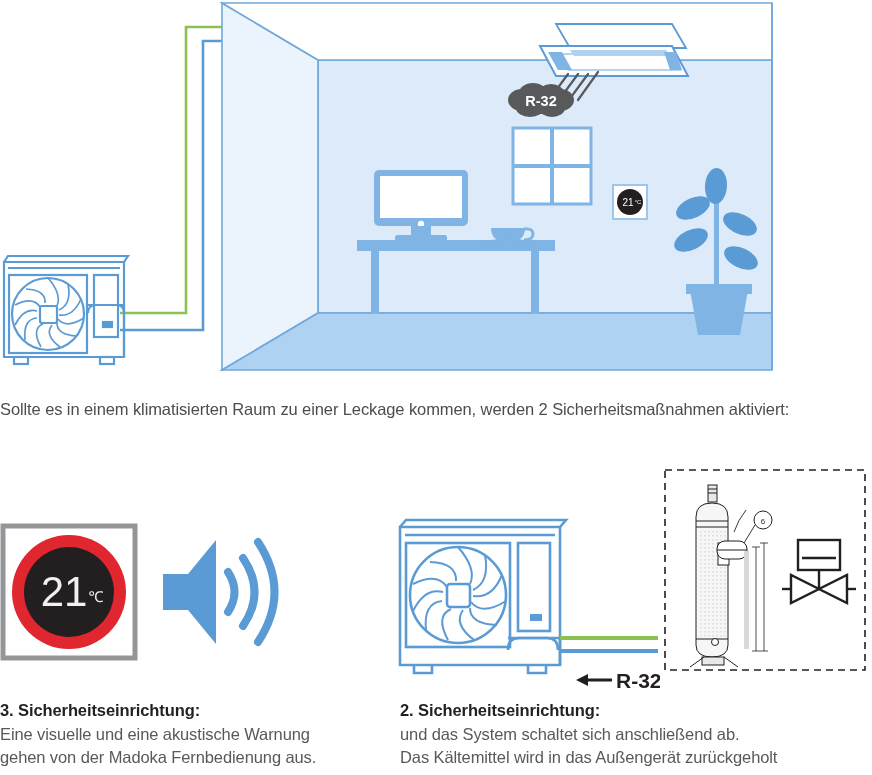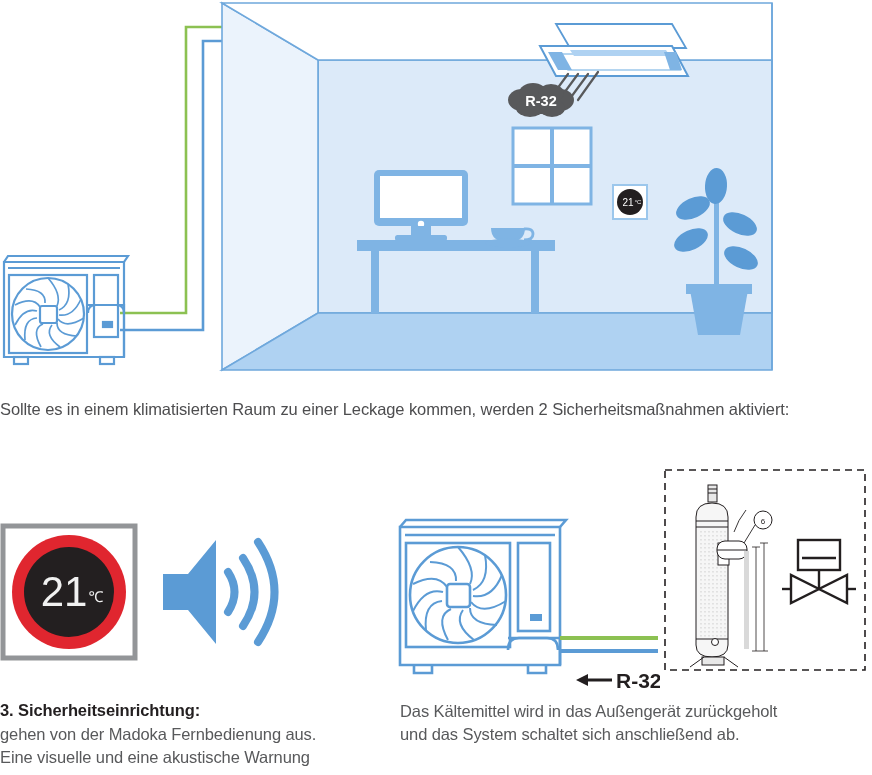--- a/index.html
+++ b/index.html
@@ -288,22 +288,23 @@
           <line x1="122" y1="134" x2="131" y2="134"></line>
           <line x1="187" y1="134" x2="196" y2="134"></line>
         </g>
       </svg>
     </div>
   </div>
 
   <div id="text-columns">
     <div class="txt-col" id="col-1">
       <p class="sec-heading">3. Sicherheitseinrichtung:</p>
+      <p class="sec-line">Eine visuelle und eine akustische Warnung</p>
       <p class="sec-line">gehen von der Madoka Fernbedienung aus.</p>
-      <p class="sec-line">Eine visuelle und eine akustische Warnung</p>
     </div>
     <div class="txt-col" id="col-2">
+      <p class="sec-heading">2. Sicherheitseinrichtung:</p>
+      <p class="sec-line">und das System schaltet sich anschließend ab.</p>
       <p class="sec-line">Das Kältemittel wird in das Außengerät zurückgeholt</p>
-      <p class="sec-line">und das System schaltet sich anschließend ab.</p>
     </div>
   </div>
 
 </div>
 
 </body></html>

